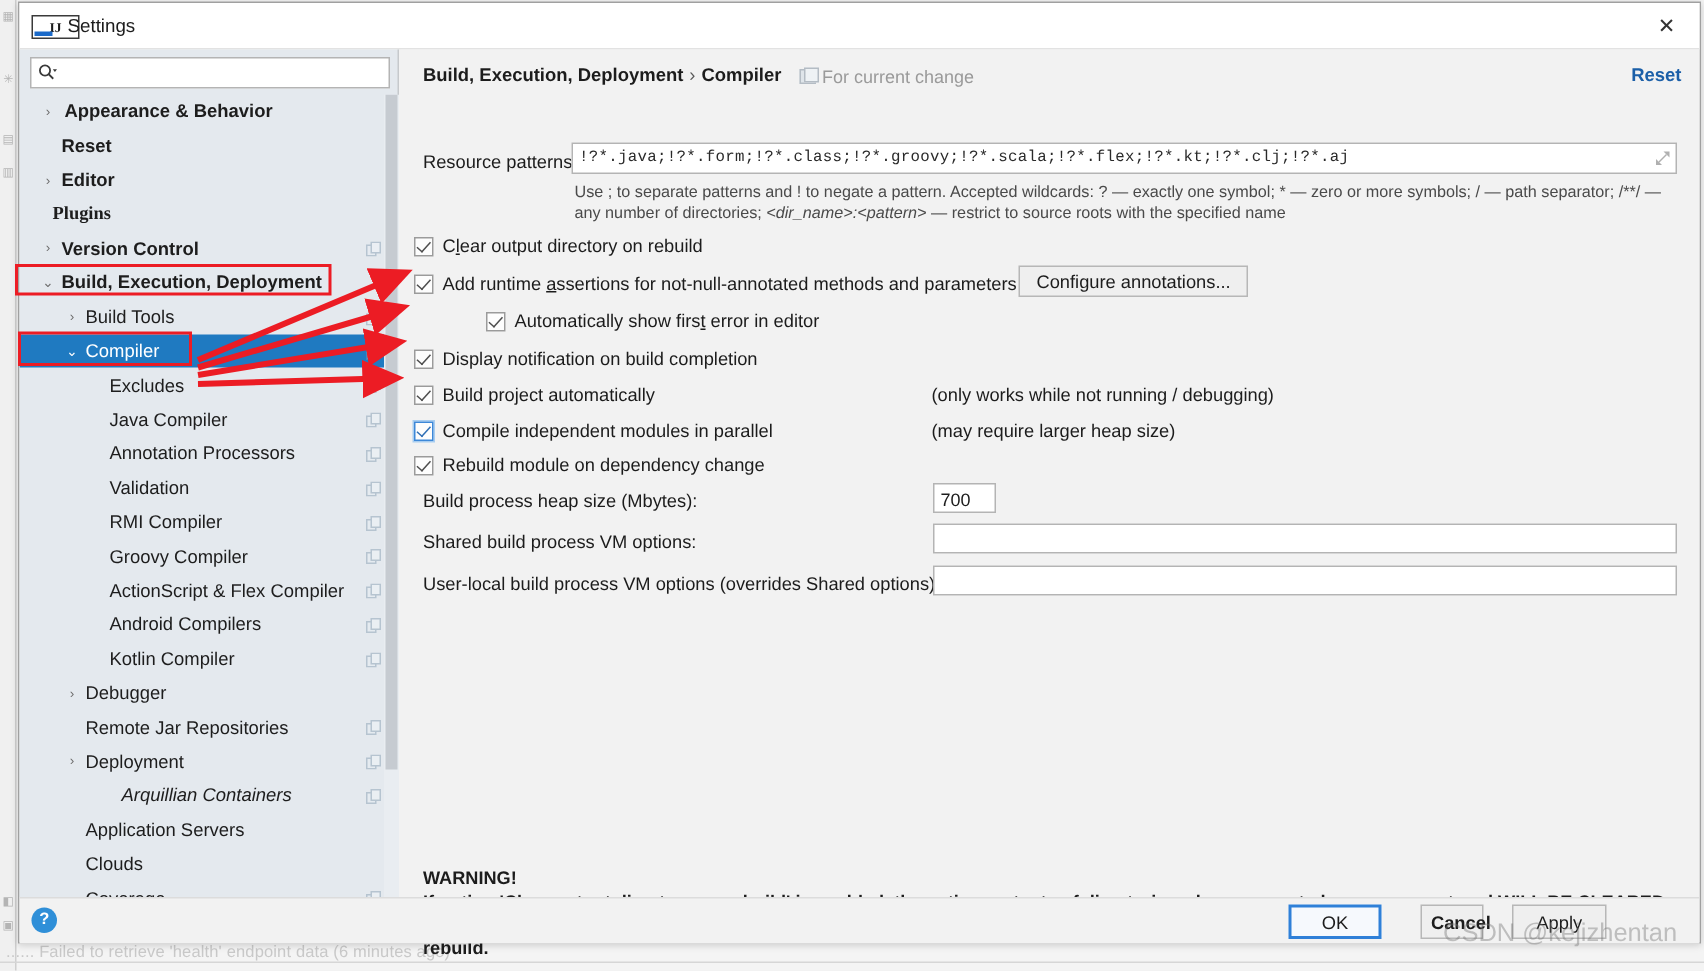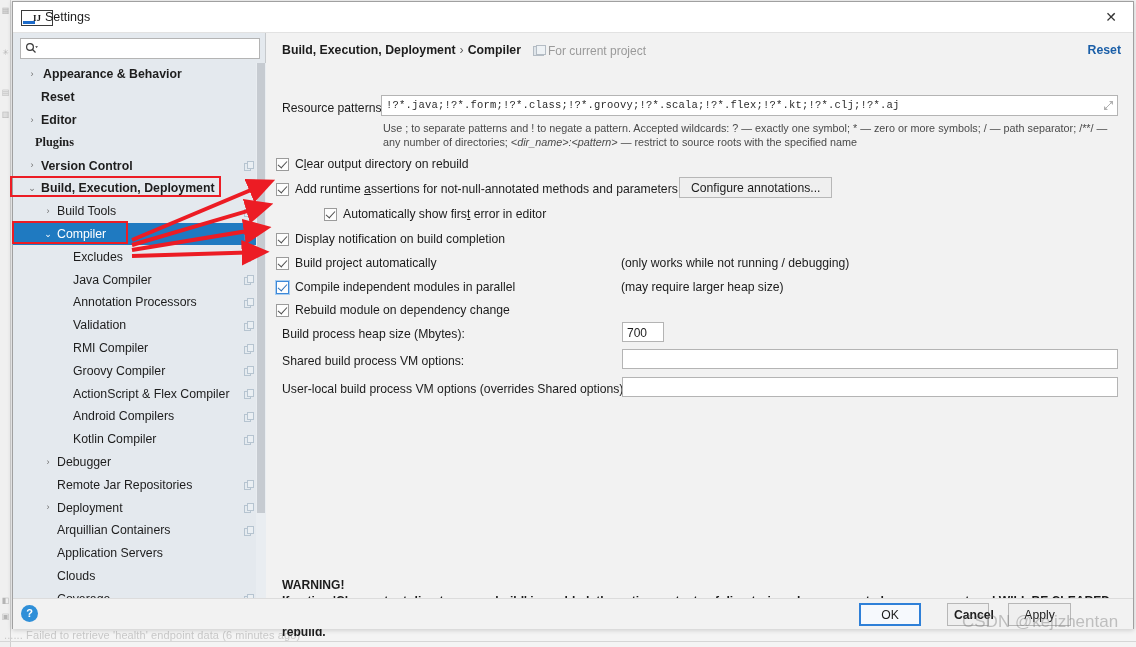--- a/index.html
+++ b/index.html
@@ -436,21 +436,21 @@
           </div>
           <div class="tree-item">
             <span class="twisty" style="left: 29px;">›</span>
             <span class="tlabel" style="margin-left: 44px;">Deployment</span>
             <span class="copy-ic"><svg width="10" height="10" viewBox="0 0 10 10">
                 <rect x="0.5" y="2.5" width="6" height="7" fill="#e8eef4" stroke="#7f98ad" stroke-width="1"></rect>
                 <rect x="3.5" y="0.5" width="6" height="7" fill="#f3f7fa" stroke="#7f98ad" stroke-width="1"></rect>
               </svg></span>
           </div>
           <div class="tree-item">
-            <span class="tlabel" style="margin-left: 44px;">Arquillian Containers</span>
+            <span class="tlabel" style="margin-left: 68px; font-style: italic;">Arquillian Containers</span>
             <span class="copy-ic"><svg width="10" height="10" viewBox="0 0 10 10">
                 <rect x="0.5" y="2.5" width="6" height="7" fill="#e8eef4" stroke="#7f98ad" stroke-width="1"></rect>
                 <rect x="3.5" y="0.5" width="6" height="7" fill="#f3f7fa" stroke="#7f98ad" stroke-width="1"></rect>
               </svg></span>
           </div>
           <div class="tree-item">
             <span class="tlabel" style="margin-left: 44px;">Application Servers</span>
           </div>
           <div class="tree-item">
             <span class="tlabel" style="margin-left: 44px;">Clouds</span>
@@ -468,21 +468,21 @@
       </div>
     </div>
 
     <div id="content">
 
       <div id="breadcrumb">
         <span>Build, Execution, Deployment</span><span class="sep">›</span><span>Compiler</span>
       </div>
 
       <div id="for-project">
-        <span class="proj-ic"></span><span>For current project</span>
+        <span class="proj-ic"></span><span>For current change</span>
       </div>
 
       <div id="reset-link">Reset</div>
 
       <div class="frm-label" id="rp-label">Resource patterns:</div>
       <div id="rp-field">
         <div id="rp-value">!?*.java;!?*.form;!?*.class;!?*.groovy;!?*.scala;!?*.flex;!?*.kt;!?*.clj;!?*.aj</div>
         <div id="rp-expand">
           <svg width="11" height="11" viewBox="0 0 11 11">
             <polygon points="10,1 10,5 6,1" fill="#b0b0b0"></polygon>

